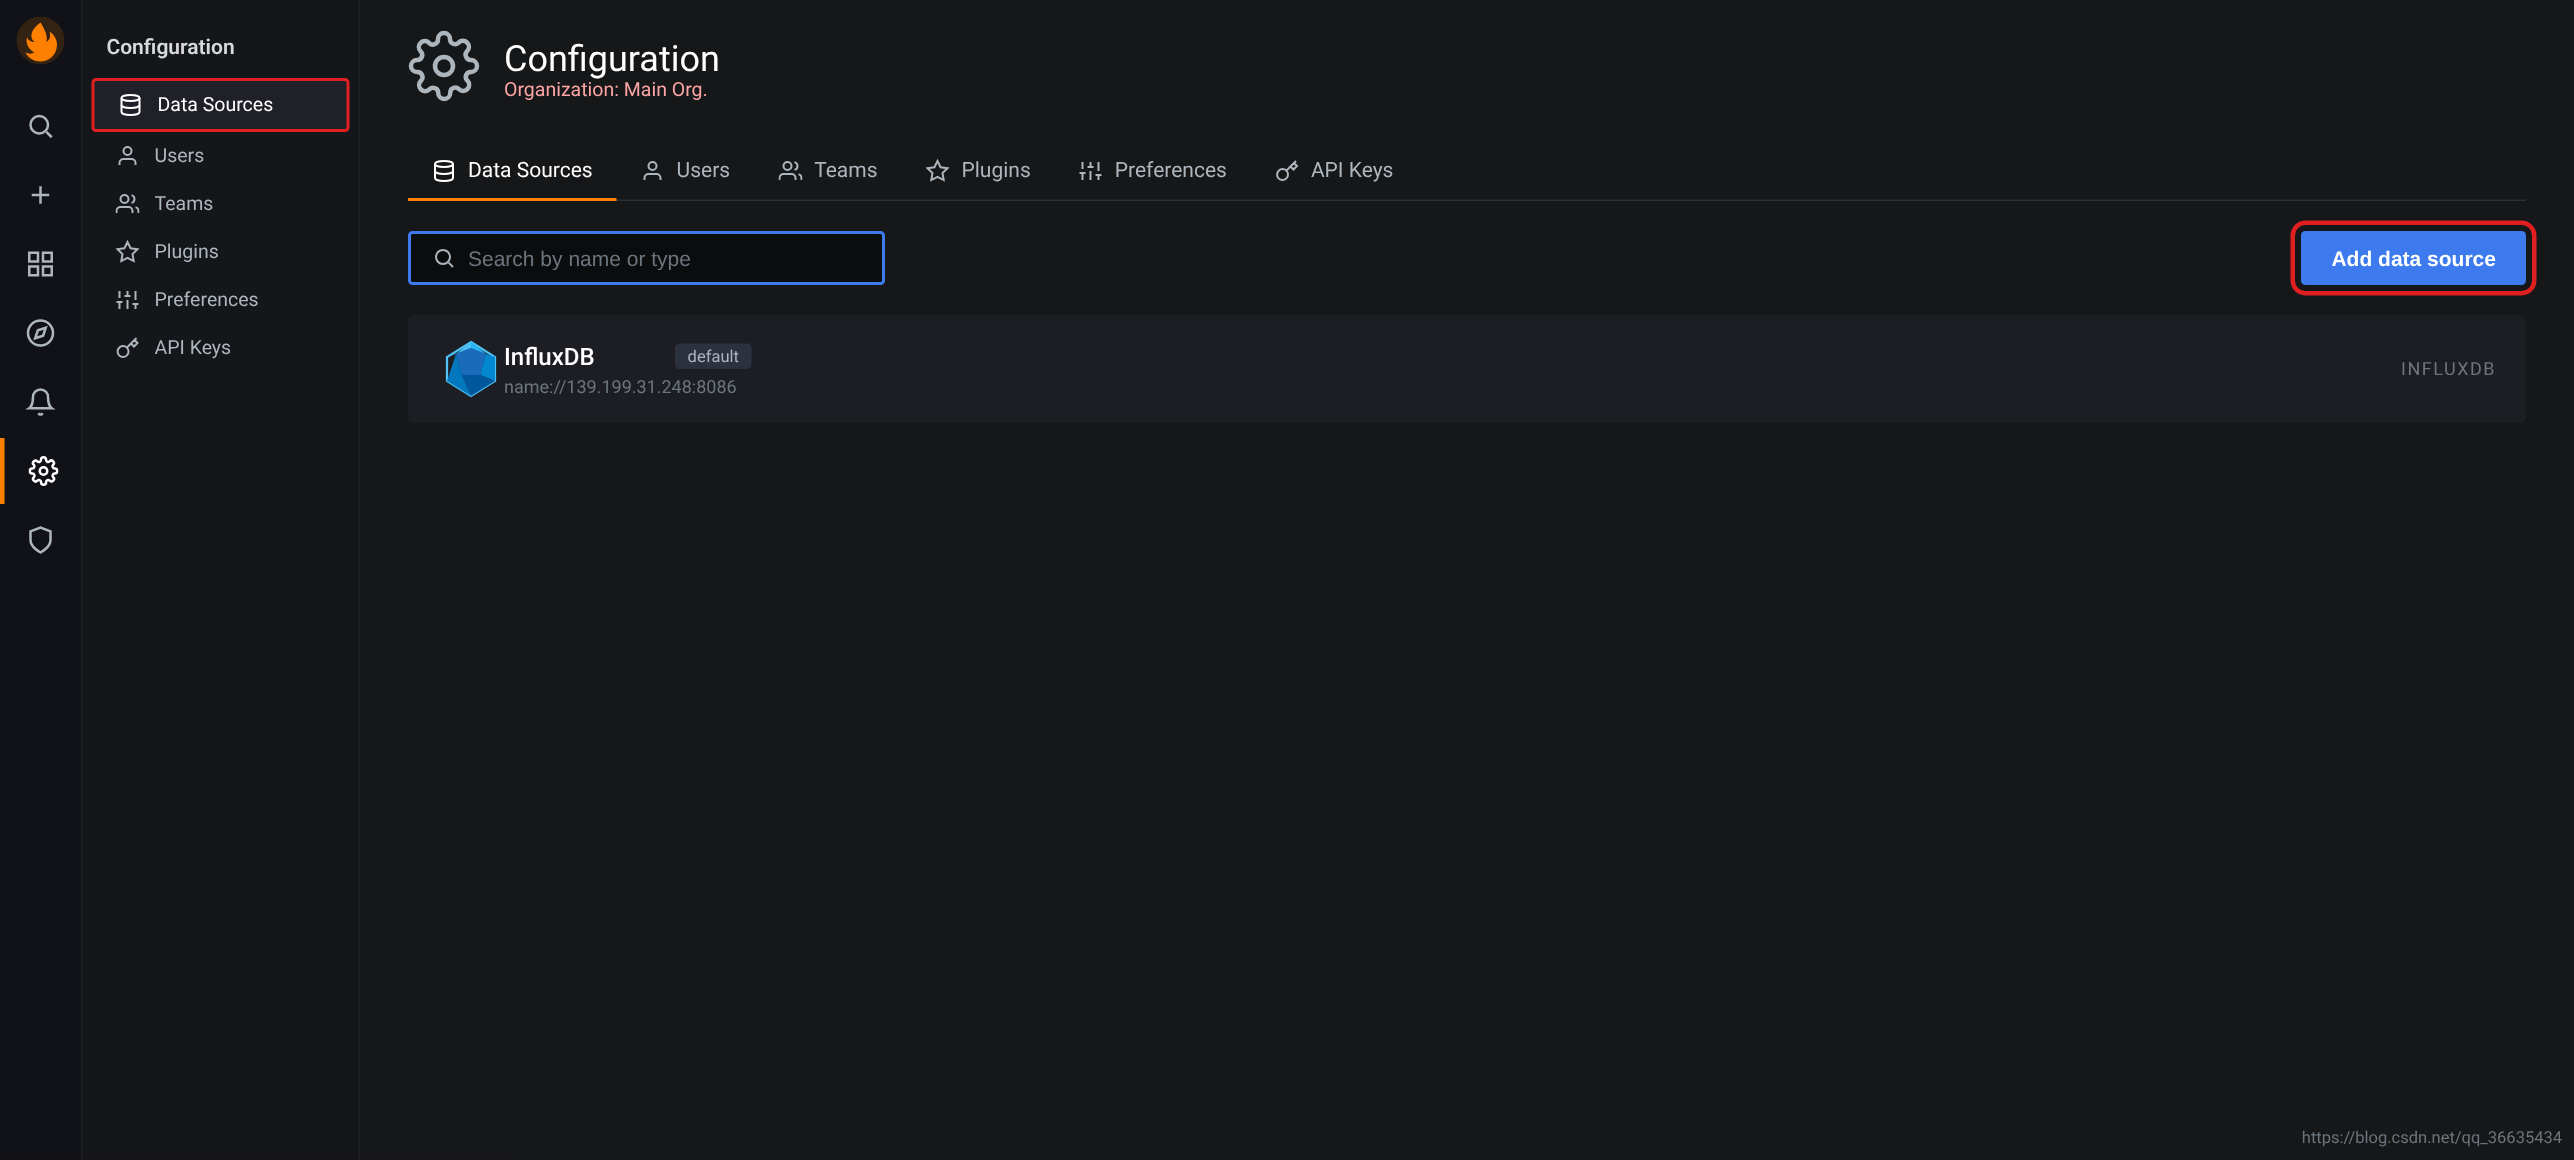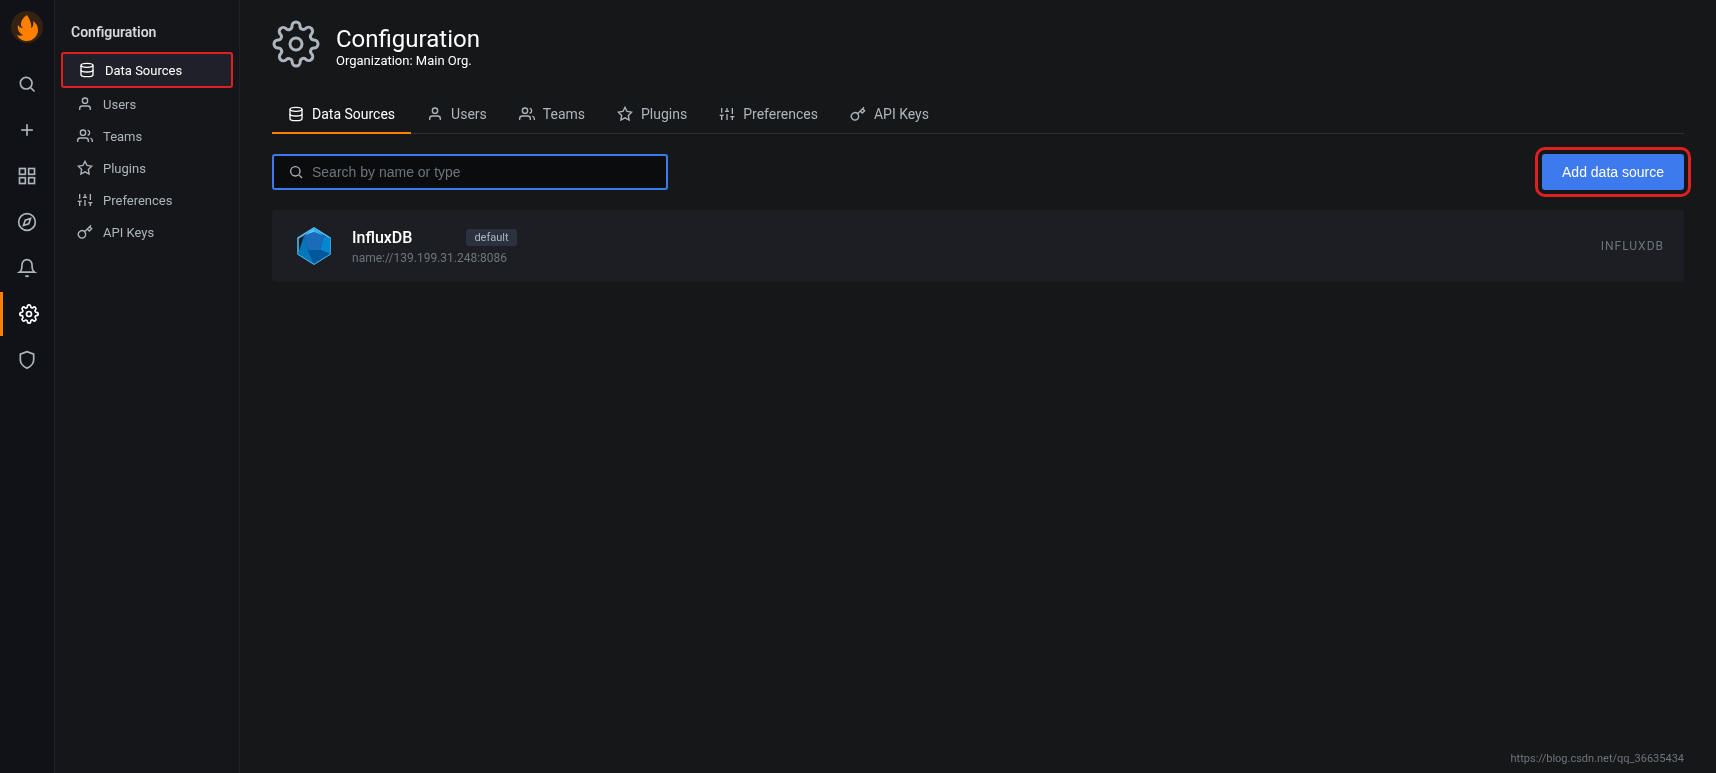--- a/index.html
+++ b/index.html
@@ -126,21 +126,21 @@
     }
 
     .page-header-text h1 {
       font-size: 24px;
       font-weight: 400;
       color: #fff;
     }
 
     .page-header-text p {
       font-size: 13px;
-      color: #ffffff;
+      color: #fca5a5;
     }
 
     
     .tabs {
       display: flex;
       align-items: center;
       border-bottom: 1px solid #2d2f3a;
       margin-bottom: 20px;
       gap: 0;
     }
@@ -176,21 +176,21 @@
     }
 
     .search-box {
       display: flex;
       align-items: center;
       gap: 8px;
       background: #0b0c0e;
       border: 2px solid #3d7aed;
       border-radius: 3px;
       padding: 8px 14px;
-      width: 396px;
+      width: 318px;
     }
 
     .search-box svg {
       color: #adb5bd;
       width: 16px;
       height: 16px;
       flex-shrink: 0;
     }
 
     .search-box input {
@@ -207,34 +207,34 @@
     .spacer { flex: 1; }
 
     .btn-add-source {
       background: #3d7aed;
       color: #fff;
       border: none;
       border-radius: 3px;
       padding: 10px 20px;
       font-size: 14px;
       cursor: pointer;
-      font-weight: 400;
+      font-weight: 700;
       outline: 3px solid #e02020;
       outline-offset: 4px;
     }
 
     
     .datasource-item {
       background: #1c1e24;
       border-radius: 4px;
       display: flex;
       align-items: center;
       padding: 14px 20px;
       cursor: pointer;
-      gap: 16px;
+      gap: 0;
     }
 
     .datasource-icon {
       width: 44px;
       height: 44px;
       flex-shrink: 0;
     }
 
     .datasource-info {
       flex: 1;
@@ -271,21 +271,21 @@
       color: #6c757d;
       font-size: 12px;
       text-transform: uppercase;
       letter-spacing: 1px;
     }
 
     
     .footer-url {
       position: fixed;
       bottom: 8px;
-      right: 32px;
+      right: 8px;
       font-size: 11px;
       color: #6c757d;
     }
   </style>
 </head>
 <body>
 
 <nav class="nav-bar">
   <div class="nav-logo">
 

